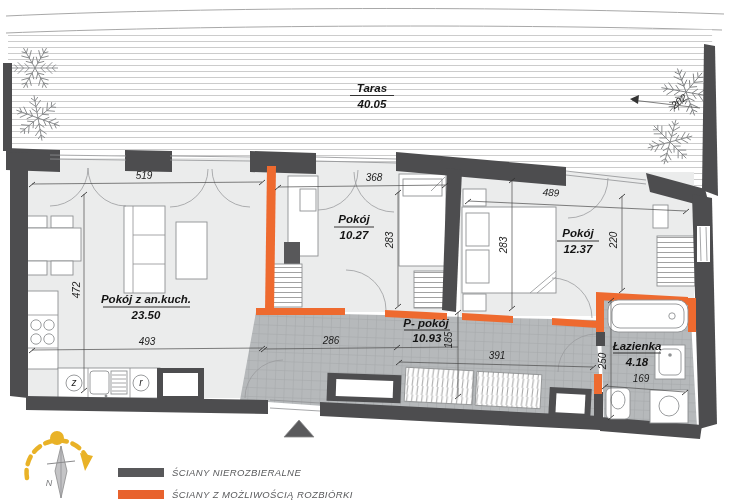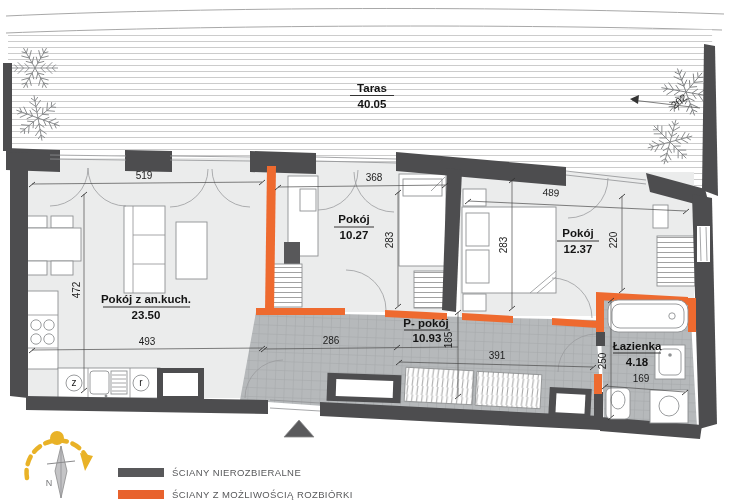--- a/index.html
+++ b/index.html
@@ -1,17 +1,17 @@
 <!DOCTYPE html>
 <html><head>
 <meta charset="utf-8">
 <style>
   html,body{margin:0;padding:0;background:#fff;}
   body{font-family:"Liberation Sans",sans-serif;}
-  .stage{position:relative;width:729px;height:500px;background:#fff;overflow:hidden;}
+  .stage{position:relative;width:729px;height:500px;background:#fff;overflow:hidden;font-style:italic;}
   .w{fill:#4d4d4f;}
   .o{fill:#ee6a2f;}
   .fur{fill:#ffffff;stroke:#8f9193;stroke-width:0.9;}
   .ln{stroke:#8f9193;stroke-width:0.8;fill:none;}
   .arc{stroke:#9a9c9e;stroke-width:0.8;fill:none;}
   .dim{stroke:#4a4a4a;stroke-width:0.7;fill:none;}
   .tick{stroke:#333;stroke-width:0.9;fill:none;}
   .dt{font-size:10px;fill:#1c1c1c;text-anchor:middle;}
   .rl{font-size:11.5px;font-weight:700;fill:#141414;text-anchor:middle;}
   .ul{stroke:#222;stroke-width:0.9;}

